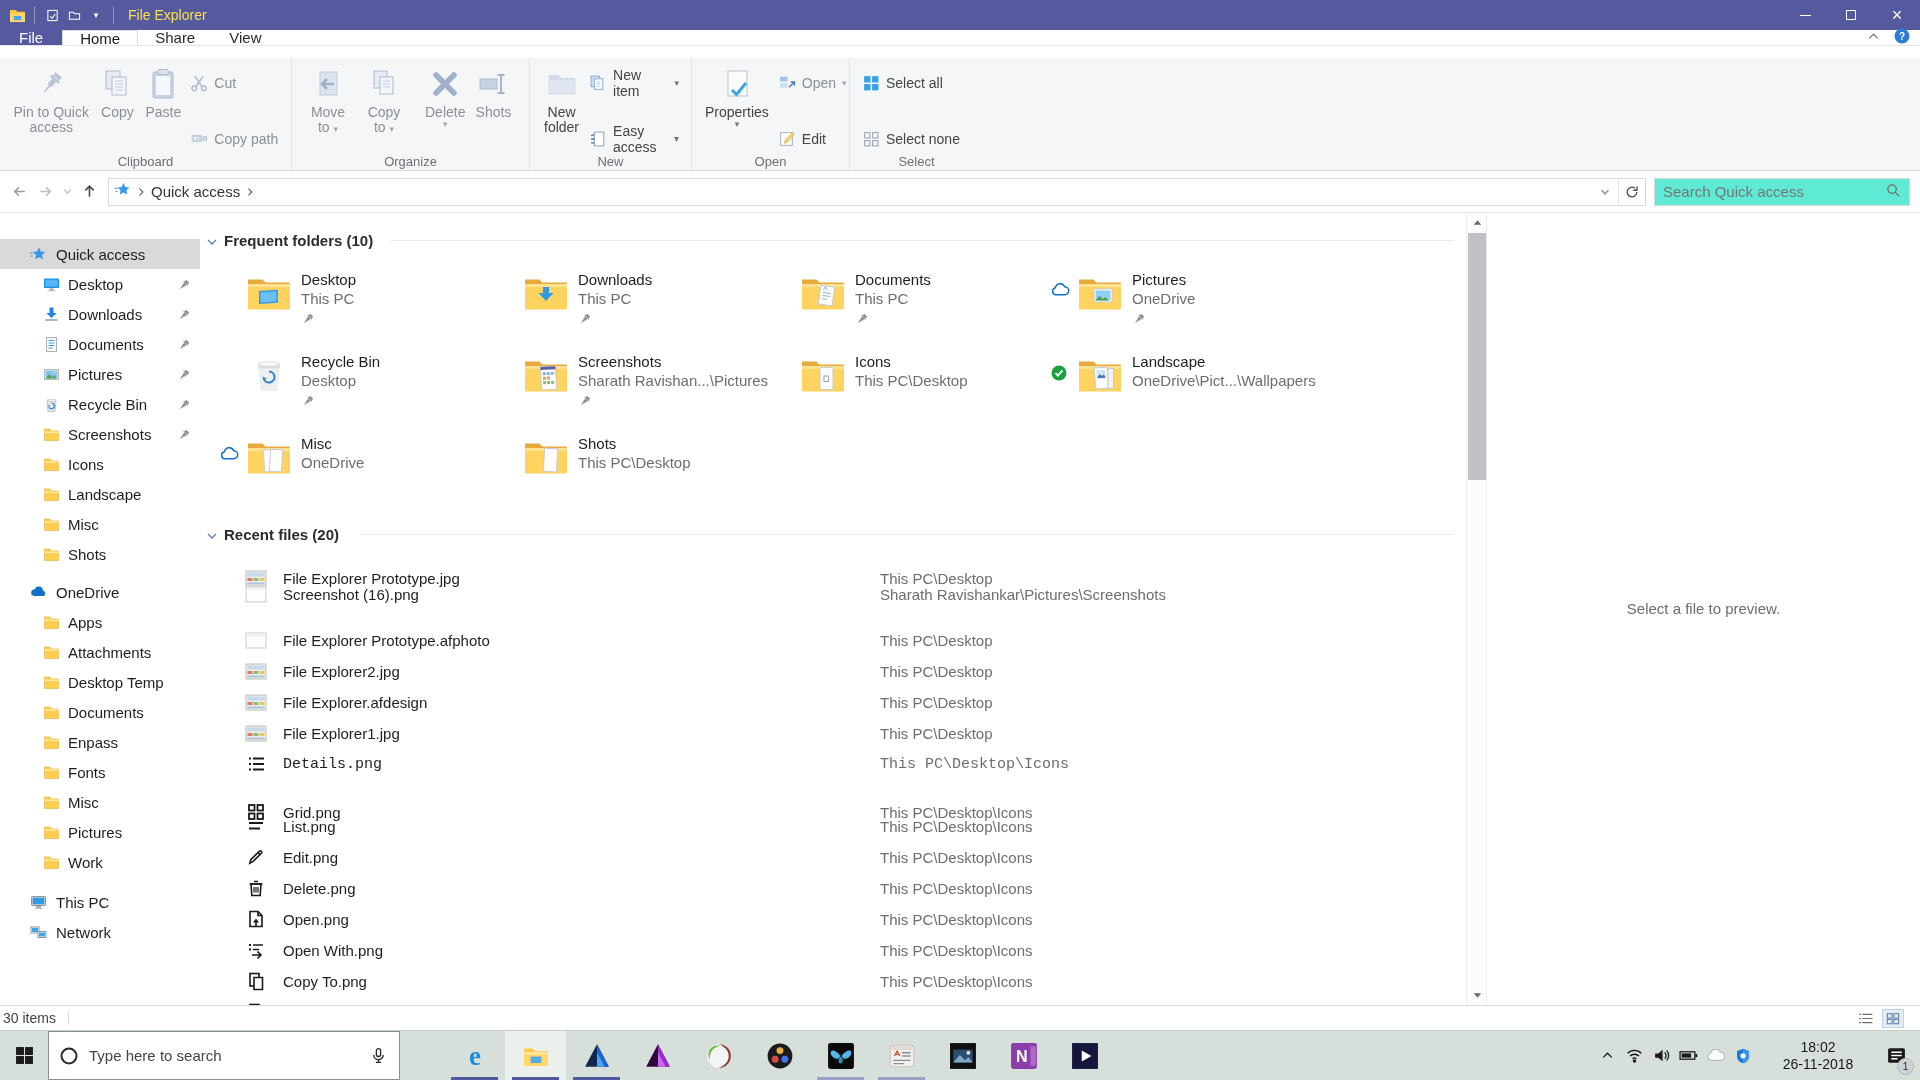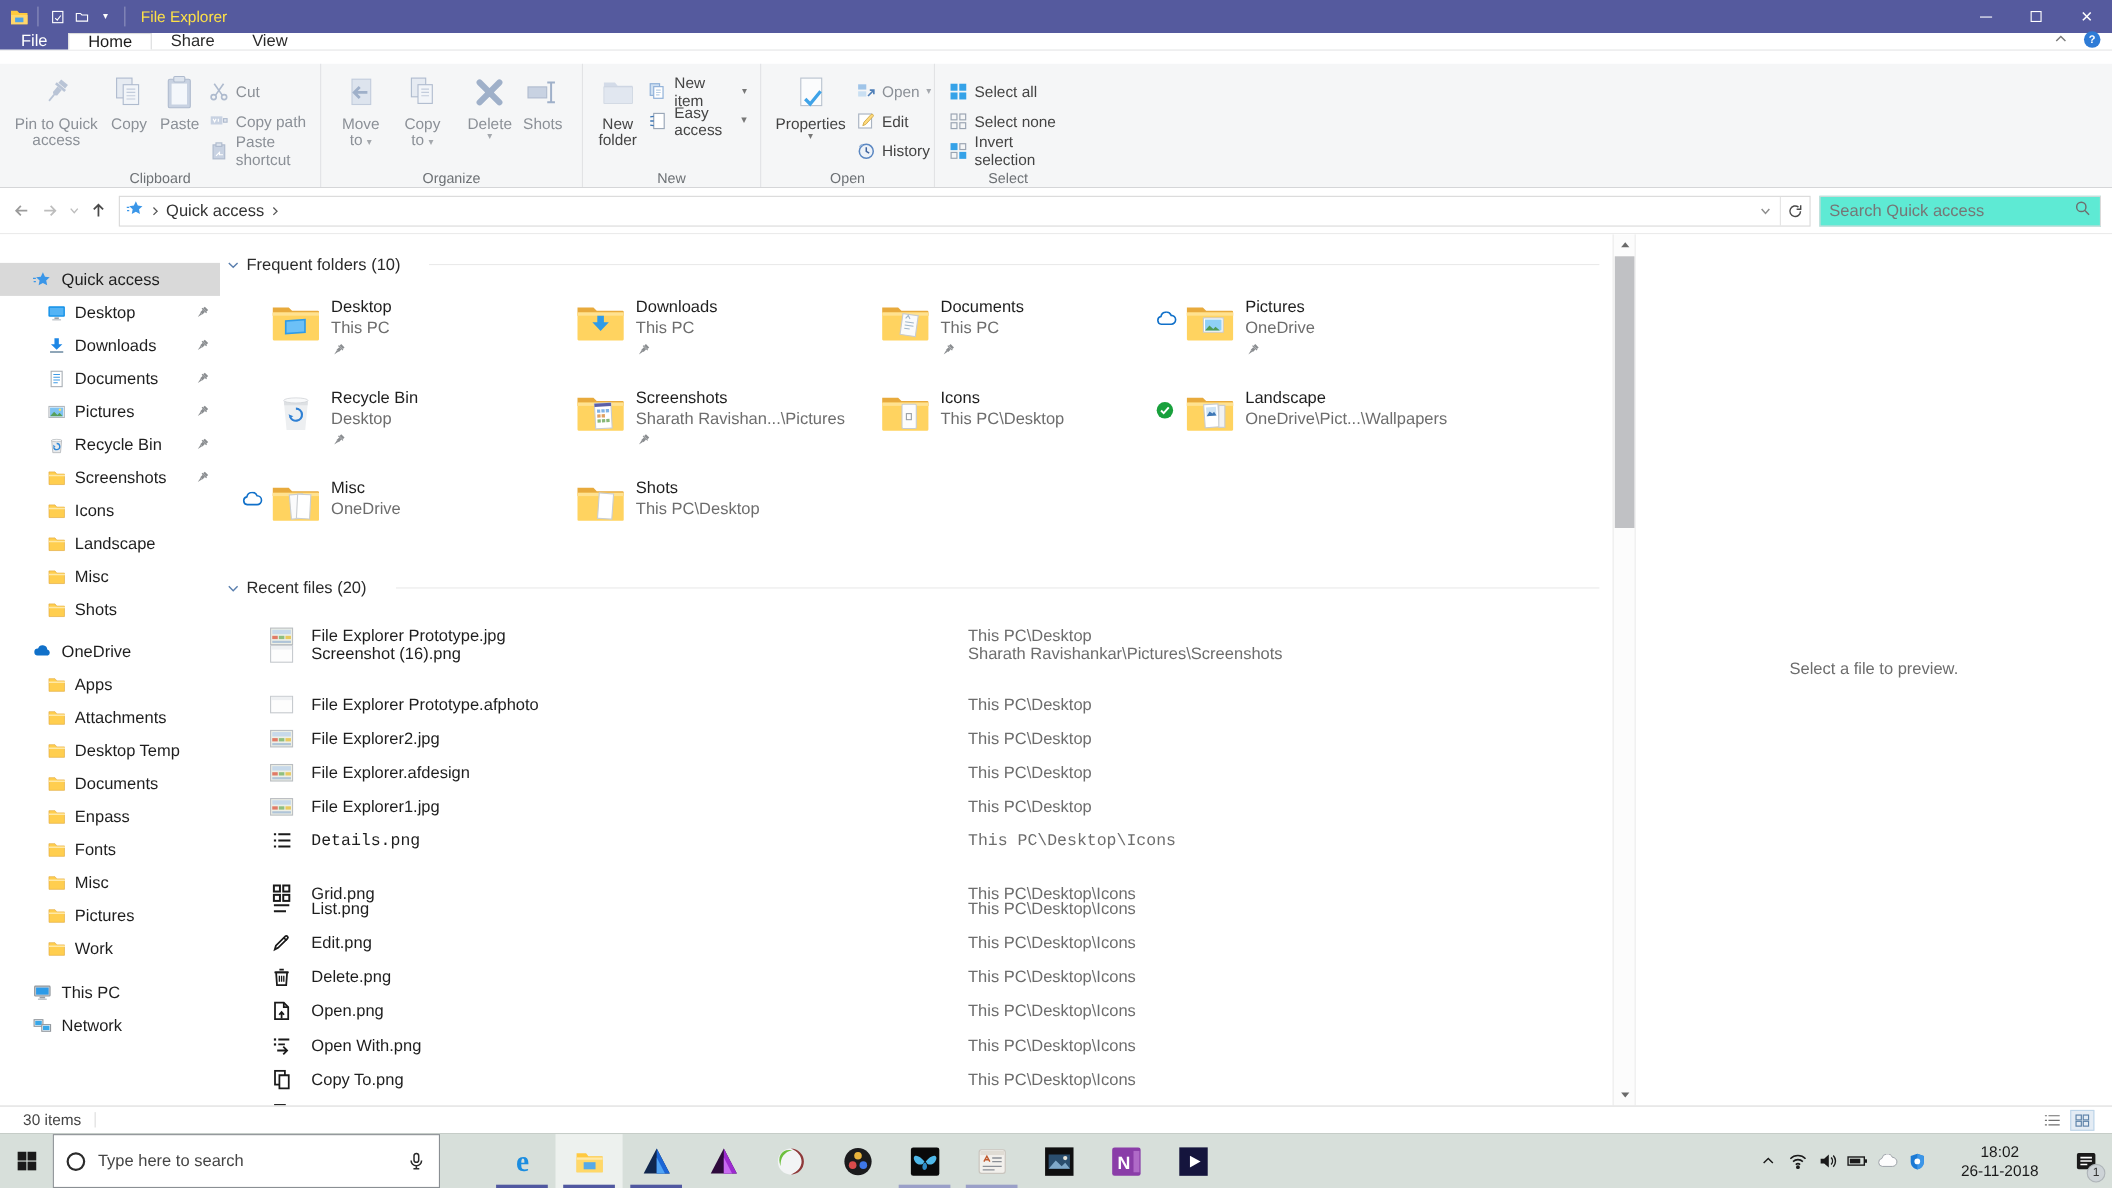--- a/index.html
+++ b/index.html
@@ -27,21 +27,21 @@
   .ribbon { position:absolute; top:58px; left:0; right:0; height:113px; background:#f5f6f7; border-bottom:1px solid #d5d6d8; display:flex; }
   .rgroup { position:relative; height:100%; display:flex; align-items:flex-start; padding:4px 8px 18px 8px; }
   .rgroup + .rgroup { border-left:1px solid #e2e3e5; }
   .rgroup-label { position:absolute; bottom:1px; left:0; right:0; text-align:center; font-size:13px; color:#6d7175; }
   .rbtn-lg { display:flex; flex-direction:column; align-items:center; padding:4px 5px 0 5px; }
   .rbtn-lg .ric { width:36px; height:36px; display:flex; align-items:center; justify-content:center; margin-bottom:3px; }
   .rbtn-lg .rlabel { font-size:14px; line-height:15px; text-align:center; color:#444; }
   .rbtn-lg.dis .rlabel { color:#8b9097; }
   .rbtn-lg .rlabel.narrow { max-width:46px; }
   .rbtn-lg .rlabel.wide { max-width:96px; }
-  .rcol { display:flex; flex-direction:column; padding-top:7px; }
+  .rcol { display:flex; flex-direction:column; padding-top:7px;gap:29px; }
   .rbtn-sm { display:flex; align-items:center; gap:6px; height:27px; font-size:14px; color:#444; padding:0 4px; }
   .rbtn-sm.dis { color:#8b9097; }
   .rbtn-sm .sic { width:18px; height:18px; display:flex; }
   .caret { font-family:"DejaVu Sans",sans-serif; font-size:9px; color:#777; line-height:8px; }
   .dis .caret { color:#a4a8ad; }
 
   
   .navbar { position:absolute; top:171px; left:0; right:0; height:42px; background:#fff; border-bottom:1px solid #e6e6e6; display:flex; align-items:center; }
   .nav-btn { width:26px; height:26px; display:flex; align-items:center; justify-content:center; }
   .addressbar { height:28px; border:1px solid #d9d9d9; background:#fff; display:flex; align-items:center; flex:1; margin-left:6px; }
@@ -61,21 +61,21 @@
   .sb-item.lvl1 .sbic { left:43px; }
   .sb-item.lvl0 .sblabel { margin-left:56px; }
   .sb-item.lvl1 .sblabel { margin-left:68px; }
   .sb-item.sel { background:#d9d9d9; }
   .sb-pin { position:absolute; right:10px; width:13px; height:13px; }
   .sb-gap8 { height:8px; } .sb-gap10 { height:10px; }
 
   .filelist { position:relative; width:1266px; height:100%; overflow:hidden; }
   .sect-head { position:absolute; display:flex; align-items:center; height:22px; }
   .sect-head .chev { width:12px; height:12px; margin-right:6px; }
-  .sect-head .stitle { font-size:15px; color:#2b2b2b; }
+  .sect-head .stitle { font-size:15px; color:#2b2b2b;font-weight:bold; }
   .sect-rule { position:absolute; height:1px; background:#eaeaea; }
 
   .tile { position:absolute; width:272px; height:72px; display:flex; }
   .tile .tstatus { width:26px; padding-top:14px; display:flex; justify-content:flex-start; }
   .tile .tstatus svg { width:19px; height:14px; }
   .tile .tstatus.synced svg { width:16px; height:16px; }
   .tile .ticon { width:46px; height:36px; margin-top:6px; flex:none; }
   .tile .ttext { margin-left:9px; padding-top:1px; }
   .tile .tname { font-size:15px; color:#1e1e1e; line-height:19px; }
   .tile .tpath { font-size:15px; color:#6d6d6d; line-height:20px; }
@@ -88,21 +88,21 @@
 
   .vscroll { width:20px; height:100%; background:#fcfcfc; border-left:1px solid #ececec; position:relative; }
   .vs-arrow { position:absolute; left:0; width:20px; height:19px; display:flex; align-items:center; justify-content:center; }
   .vs-thumb { position:absolute; left:1px; width:18px; background:#c0c1c4; }
 
   .preview { flex:1; height:100%; position:relative; border-left:1px solid #ececec; }
   .preview-text { position:absolute; top:387px; width:100%; text-align:center; color:#6d6d6d; font-size:15px; }
 
   
   .statusbar { position:absolute; top:1005px; left:0; right:0; height:25px; background:#fff; border-top:1px solid #d9d9d9; display:flex; align-items:center; }
-  .status-count { margin-left:21px; font-size:14px; color:#444; }
+  .status-count { margin-left:3px; font-size:14px; color:#444; }
   .status-sep { width:1px; height:14px; background:#dcdcdc; margin-left:12px; }
   .status-views { margin-left:auto; display:flex; gap:6px; margin-right:16px; }
   .sview { width:22px; height:19px; display:flex; align-items:center; justify-content:center; }
   .sview.on { background:#e4ecf4; border:1px solid #bcd4e8; }
 
   
   .taskbar { position:absolute; top:1030px; left:0; right:0; height:50px; background:#d7dfda; border-top:1px solid rgba(0,0,0,.08); display:flex; align-items:stretch; }
   .tb-start { width:48px; display:flex; align-items:center; justify-content:center; }
   .tb-search { width:352px; background:#fff; border:1px solid #8a8f93; display:flex; align-items:center; margin:0; }
   .tb-search .ring { margin-left:10px; width:20px; height:20px; }

